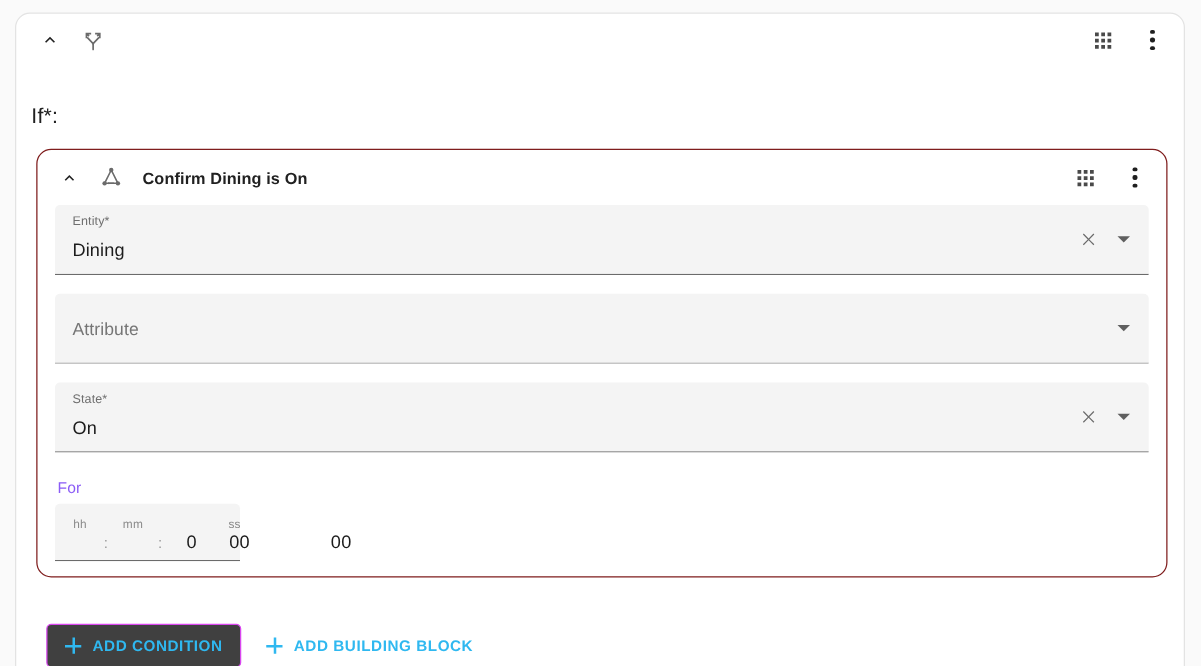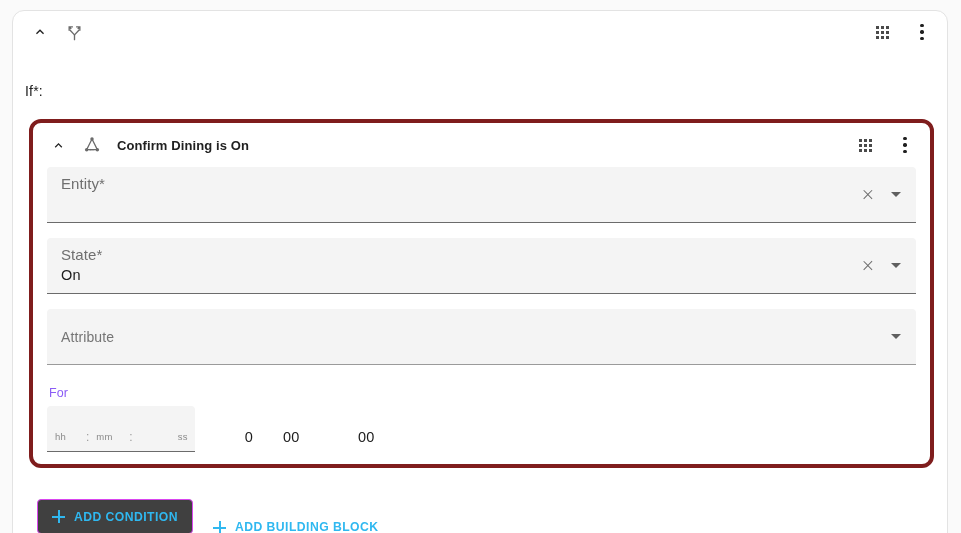--- a/index.html
+++ b/index.html
@@ -129,33 +129,33 @@
     background: #1f1f1f;
     border-radius: 50%;
     display: block;
   }
 
   
   .if-label {
     position: absolute;
     left: 12px;
     top: 72px;
-    font-size: 14px;
+    font-size: 17px;
     color: #212121;
     letter-spacing: .2px;
   }
 
   
   .inner-card {
     position: absolute;
     left: 16px;
     top: 108px;
     width: 905px;
     background: #ffffff;
-    border: 4px solid #7f1d1d;
+    border: 1px solid #7f1d1d;
     border-radius: 12px;
     padding-bottom: 12px;
   }
 
   .inner-header {
     position: relative;
     height: 44px;
     display: flex;
     align-items: center;
     padding-left: 8px;
@@ -198,21 +198,21 @@
     cursor: text;
   }
   .field.empty {
     border-bottom-color: #9a9a9a;
   }
 
   .field-label {
     position: absolute;
     left: 14px;
     top: 8px;
-    font-size: 15px;
+    font-size: 10px;
     color: #6f6f6f;
     letter-spacing: .1px;
     pointer-events: none;
   }
   .field.empty .field-label {
     top: 50%;
     transform: translateY(-50%);
     font-size: 14px;
     color: #757575;
   }
@@ -287,21 +287,21 @@
     border-top-right-radius: 4px;
     border-bottom: 1px solid #6b6b6b;
     display: flex;
     align-items: flex-end;
     padding: 0 8px 6px 8px;
   }
 
   .dur-part {
     position: relative;
     display: flex;
-    flex-direction: row;
+    flex-direction: column;
     align-items: center;
   }
   .dur-part .dur-cap {
     font-size: 9.5px;
     color: #8a8a8a;
     letter-spacing: .2px;
     margin-bottom: 1px;
     align-self: center;
   }
   .dur-part .dur-val {
@@ -345,21 +345,21 @@
     padding: 0 14px;
     background: #404040;
     border: 1px solid #d946ef;
     border-radius: 4px;
     cursor: pointer;
     font-family: "Liberation Sans", sans-serif;
   }
 
   .btn-text {
     display: flex;
-    align-items: flex-end;
+    align-items: center;
     gap: 9px;
     height: 35px;
     padding: 0 10px;
     background: transparent;
     border: none;
     cursor: pointer;
     font-family: "Liberation Sans", sans-serif;
   }
 
   .btn-label {
@@ -487,51 +487,52 @@
                 <i></i>
             </span>
           </button>
         </div>
       </div>
 
       <div class="fields">
 
         <div class="field">
           <span class="field-label">Entity*</span>
+          <input class="field-value" type="text" readonly="" value="Dining" style="">
           <div class="field-actions">
             <button class="clear-btn">
               <svg width="15" height="15" viewBox="0 0 24 24">
                 <path d="M18.3 5.7 12 12l6.3 6.3-1.1 1.1L11 13.1 4.8 19.4l-1.1-1.1L9.9 12 3.7 5.7l1.1-1.1L11 10.9l6.2-6.3z" fill="#6b6b6b"></path>
               </svg>
             </button>
             <button class="caret-btn">
               <span class="caret"></span>
             </button>
           </div>
         </div>
 
+        <div class="field empty">
+          <span class="field-label">Attribute</span>
+          <input class="field-value" type="text" readonly="" value="" style="">
+          <div class="field-actions">
+            <button class="caret-btn">
+              <span class="caret"></span>
+            </button>
+          </div>
+        </div>
+
         <div class="field">
           <span class="field-label">State*</span>
           <input class="field-value" type="text" readonly="" value="On" style="">
           <div class="field-actions">
             <button class="clear-btn">
               <svg width="15" height="15" viewBox="0 0 24 24">
                 <path d="M18.3 5.7 12 12l6.3 6.3-1.1 1.1L11 13.1 4.8 19.4l-1.1-1.1L9.9 12 3.7 5.7l1.1-1.1L11 10.9l6.2-6.3z" fill="#6b6b6b"></path>
               </svg>
             </button>
-            <button class="caret-btn">
-              <span class="caret"></span>
-            </button>
-          </div>
-        </div>
-
-        <div class="field empty">
-          <span class="field-label">Attribute</span>
-          <input class="field-value" type="text" readonly="" value="" style="">
-          <div class="field-actions">
             <button class="caret-btn">
               <span class="caret"></span>
             </button>
           </div>
         </div>
 
         <div class="for-label">For</div>
 
         <div class="duration">
           <span class="dur-part dur-hh">

